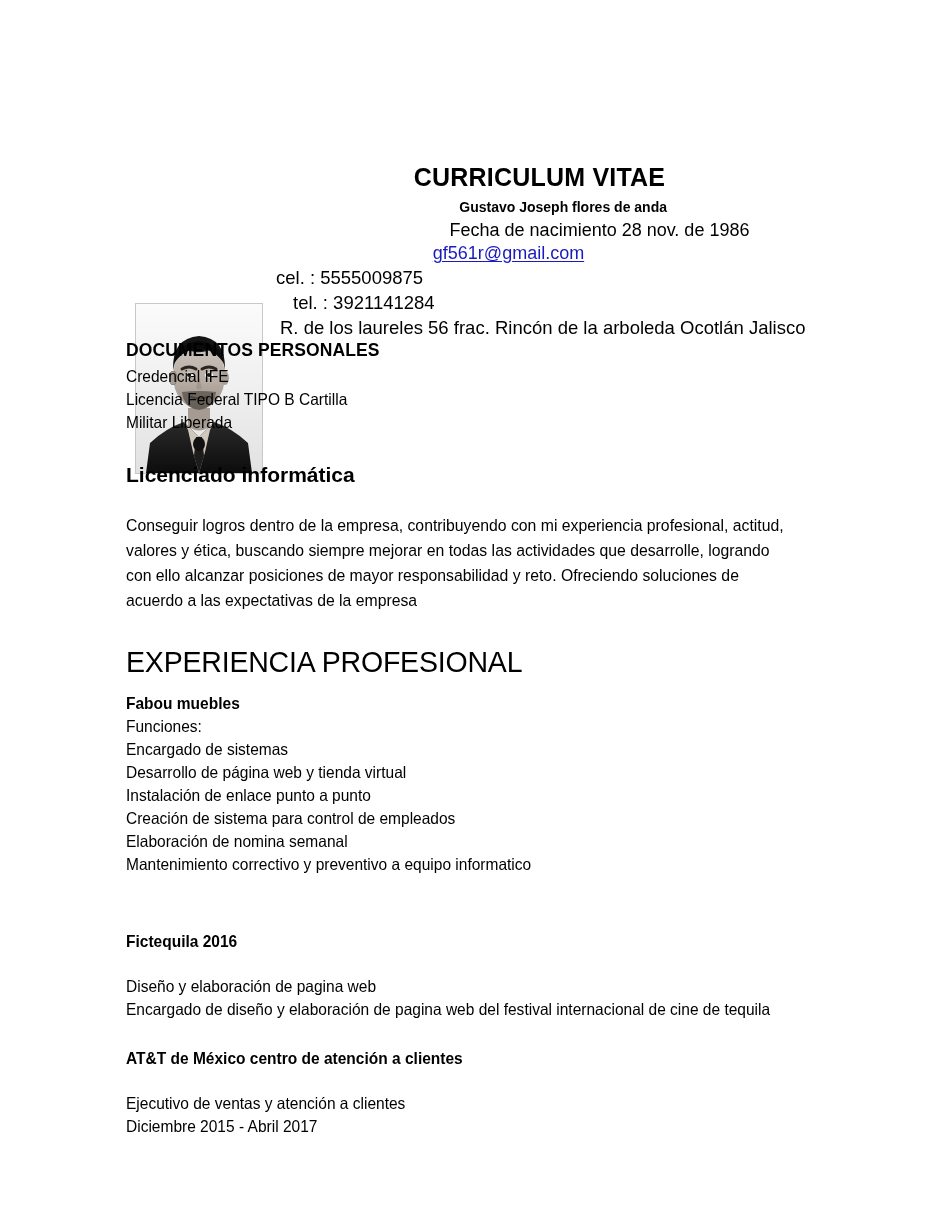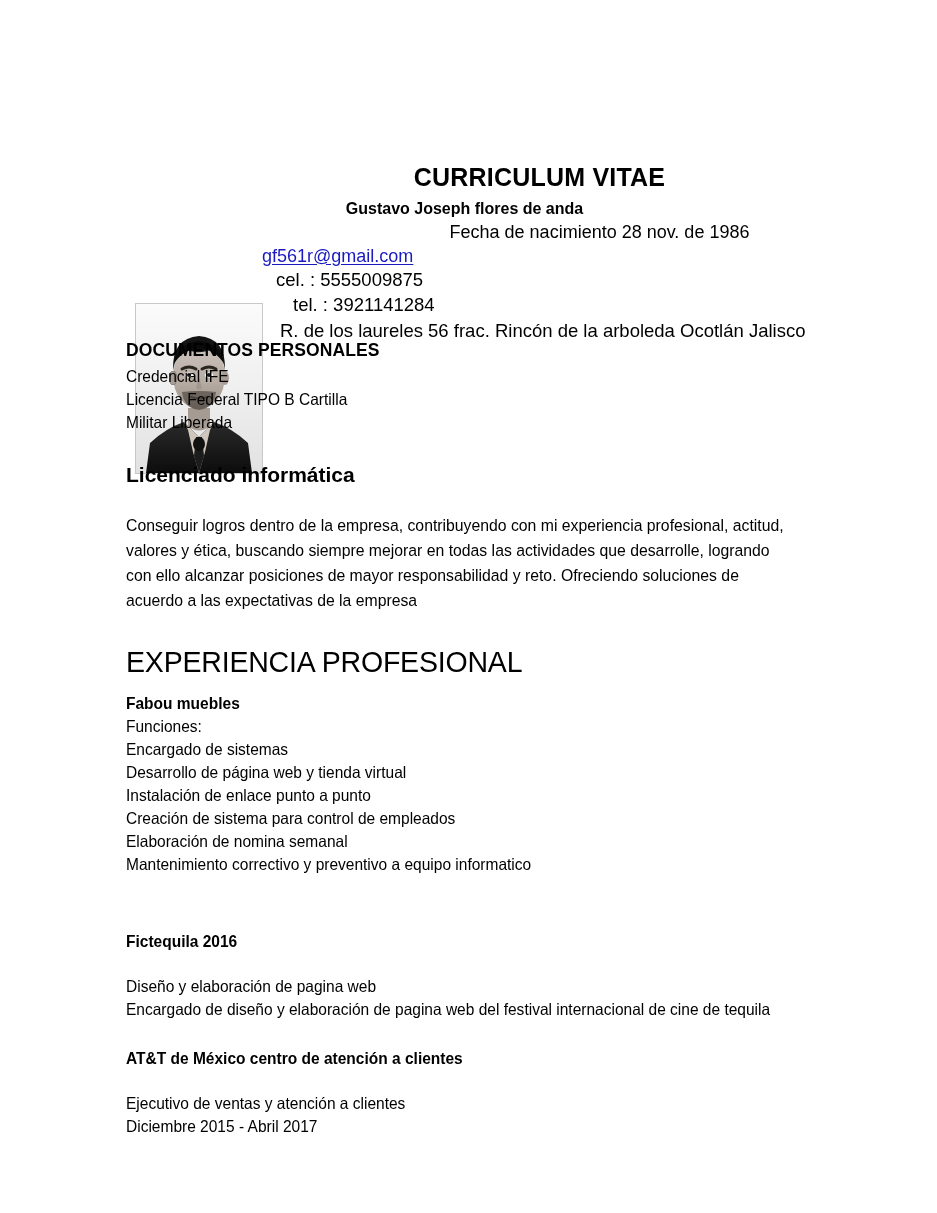--- a/index.html
+++ b/index.html
@@ -58,36 +58,37 @@
     letter-spacing: 0.2px;
     text-align: center;
     padding-right: 120px;
     margin: 14px 0 0 0;
     line-height: 1.05;
   }
 
   .person-name {
     font-family: "Liberation Sans", sans-serif;
     font-weight: bold;
-    font-size: 16px;
-    text-align: center;
+    font-size: 14px;
+    text-align: right;
     padding-right: 270px;
     margin: 10px 0 0 0;
     line-height: 1.1;
   }
 
   .birth-line {
     font-family: "Liberation Sans", sans-serif;
     font-size: 18px;
     text-align: center;
     margin: 4px 0 0 0;
     line-height: 1.15;
   }
 
   .email-line {
+    text-align: center;
     padding-right: 170px;
     margin: 3px 12px 0 0;
     line-height: 1.15;
   }
   .email-link {
     font-family: "Liberation Sans", sans-serif;
     font-size: 18px;
     color: #1a1ac0;
     text-decoration: underline;
     text-underline-offset: 2px;

